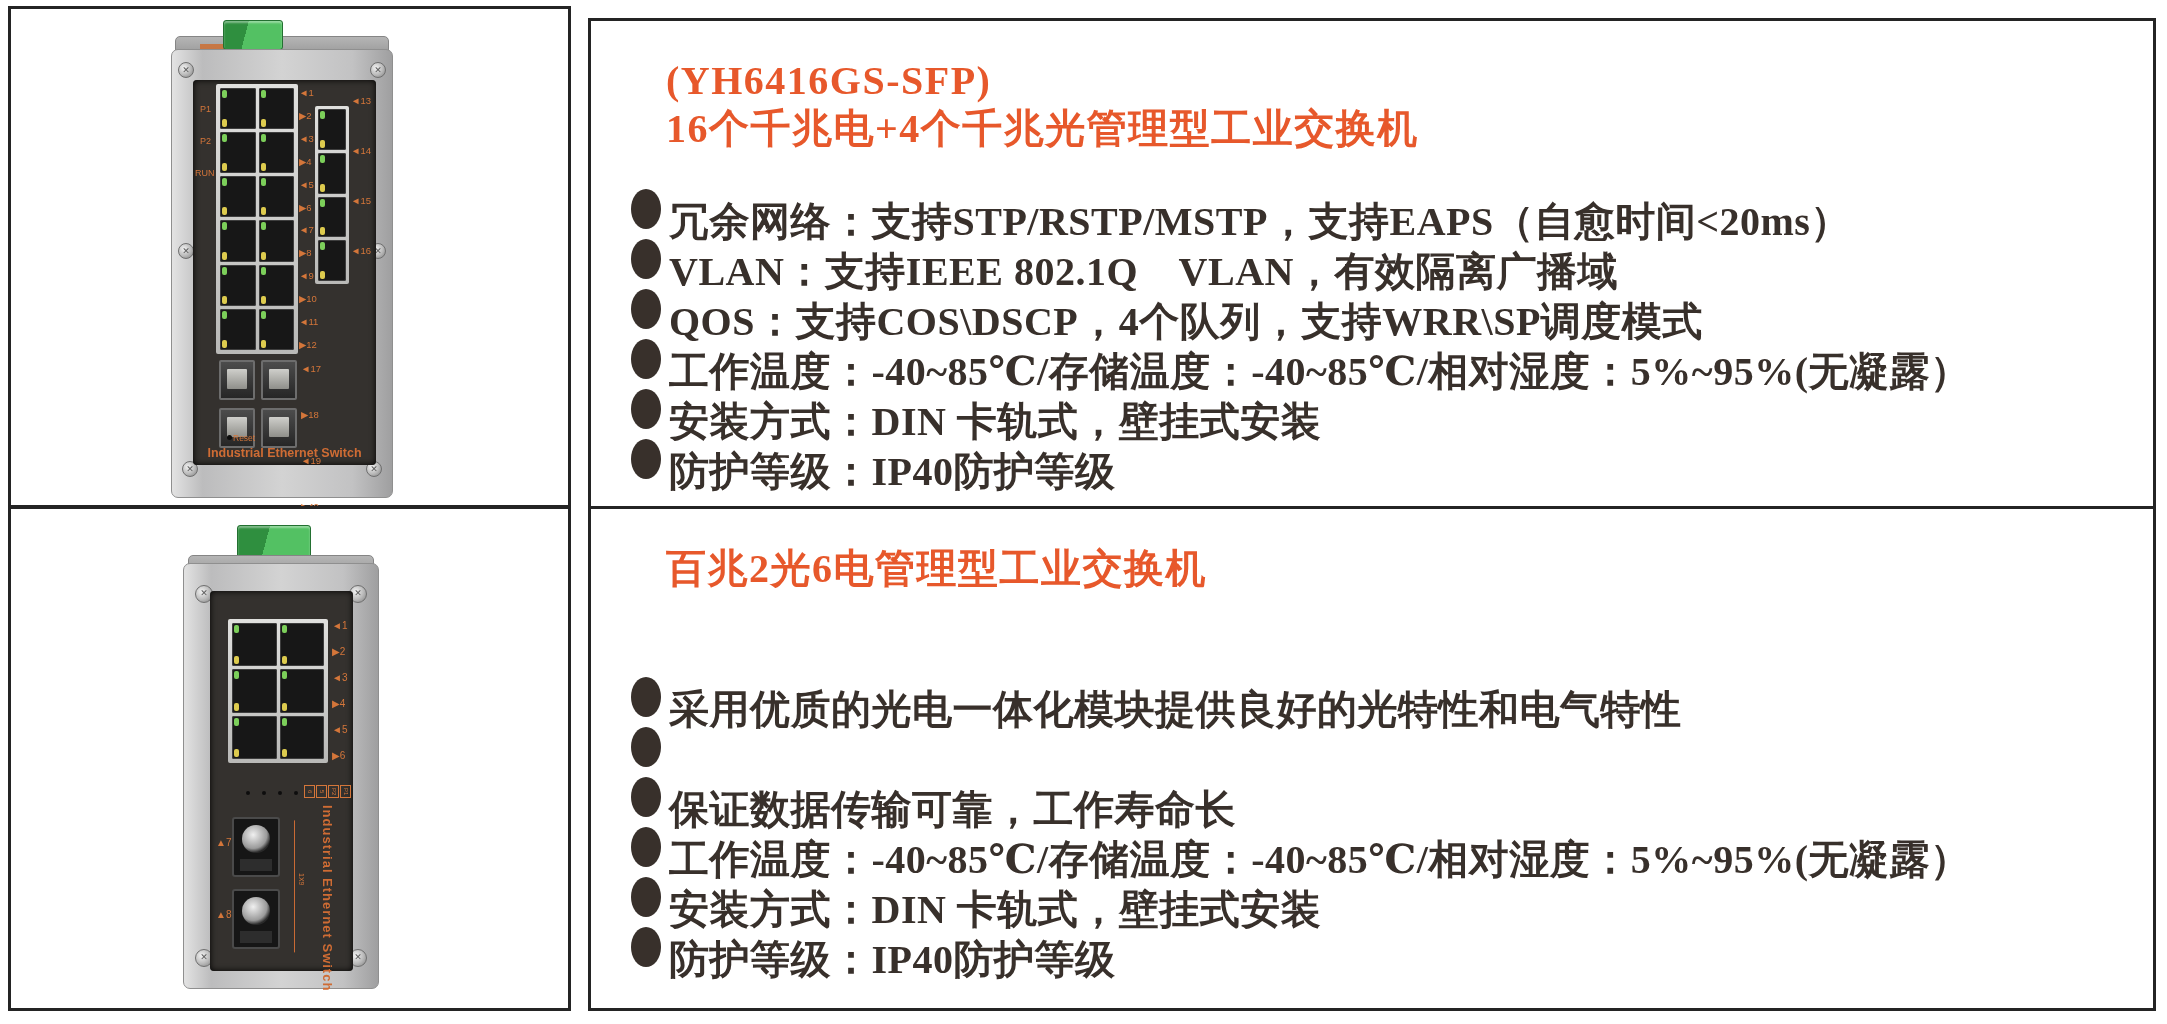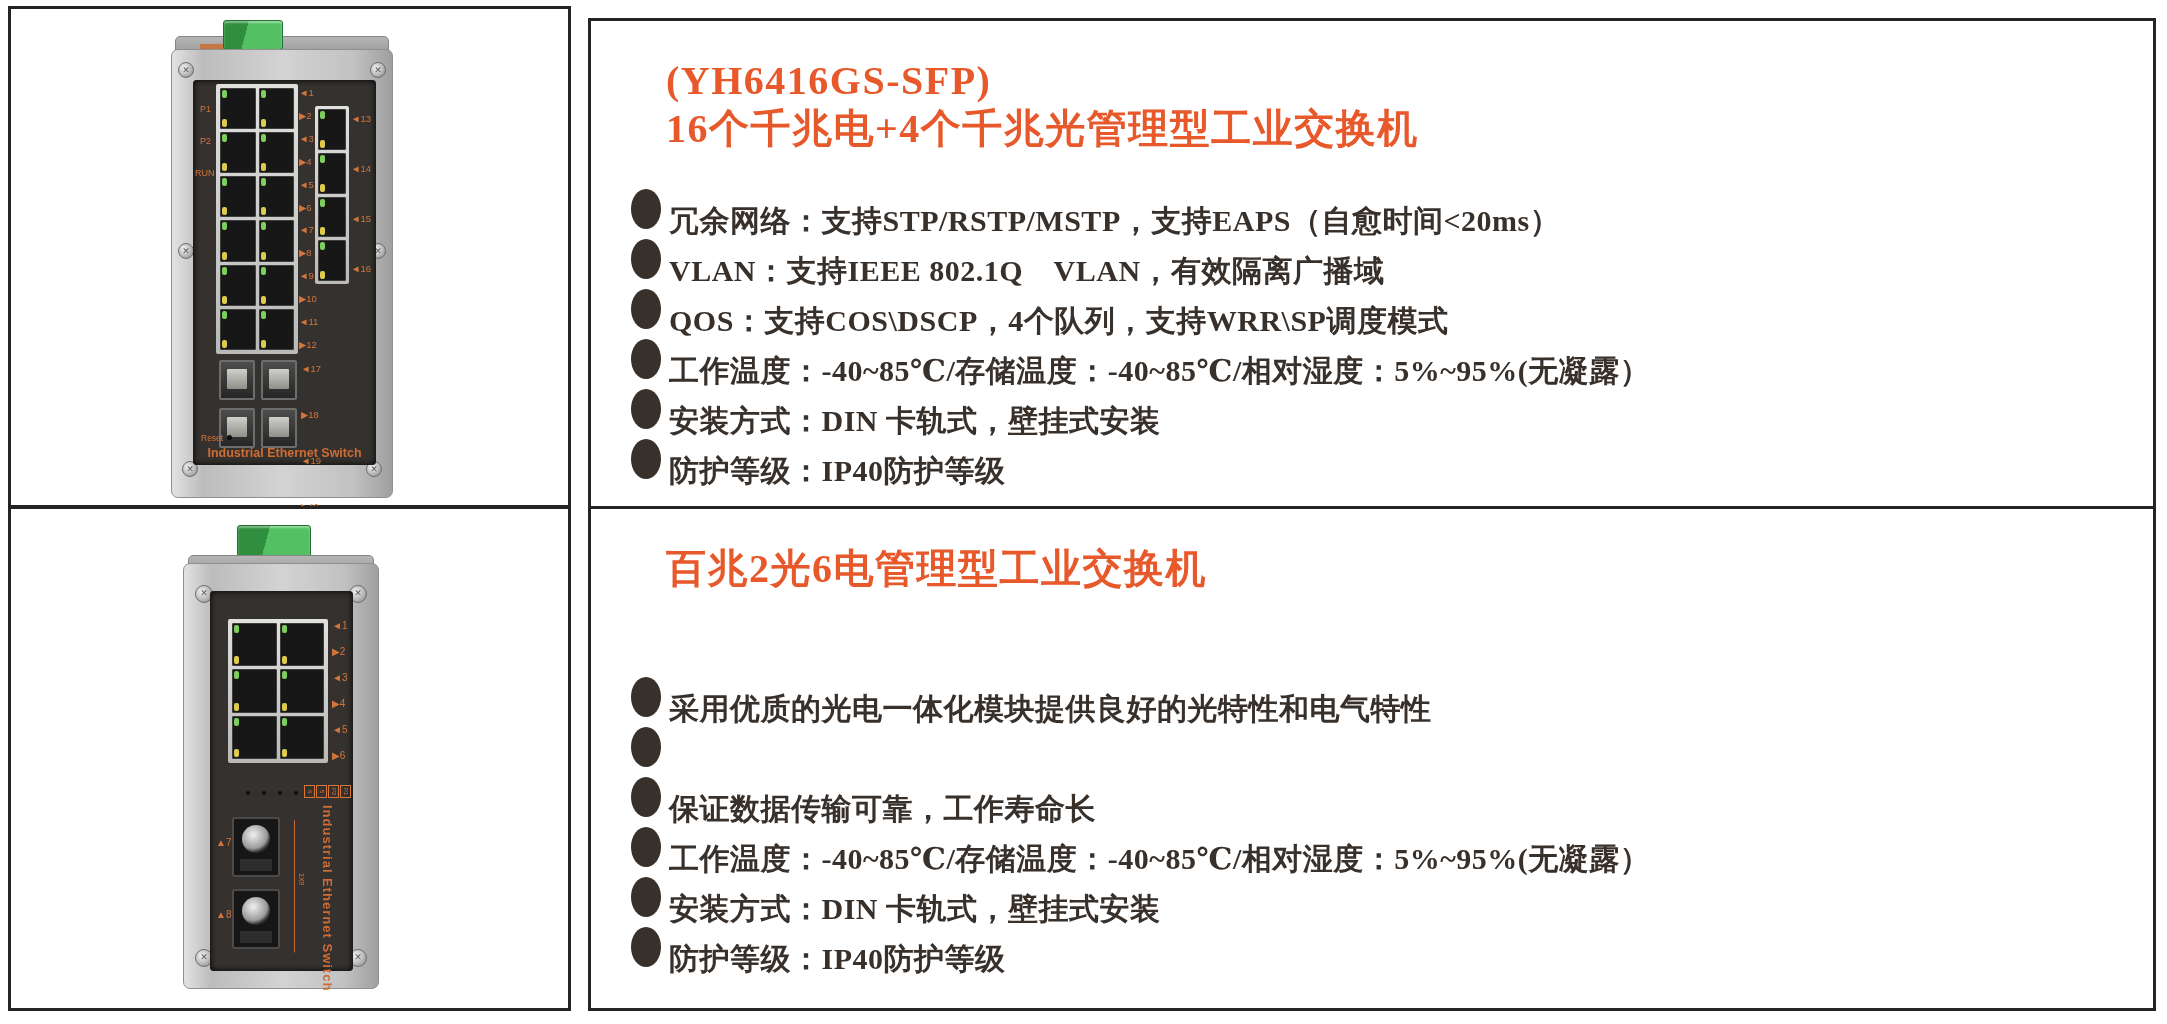--- a/index.html
+++ b/index.html
@@ -10,21 +10,21 @@
   #c-txt-1{left:588px;top:18px;width:1568px;height:502px;}
   #c-img-2{left:8px;top:506px;width:563px;height:505px;}
   #c-txt-2{left:588px;top:506px;width:1568px;height:505px;}
 
   
   .title{position:absolute;left:75px;top:36px;color:var(--c-accent,#e7582b);
          font-weight:bold;font-size:40px;line-height:48px;letter-spacing:1.5px;white-space:nowrap;}
   .features{position:absolute;left:40px;top:163px;margin:0;padding:0;list-style:none;}
   .features li{height:50px;display:flex;align-items:center;gap:8px;}
   .blt{flex:0 0 auto;width:30px;height:40px;border-radius:50%;background:var(--c-ink,#38302b);}
-  .ftx{font-size:30px;font-weight:bold;color:var(--c-ink,#38302b);white-space:nowrap;letter-spacing:0.5px;margin-top:24px;}
+  .ftx{font-size:40px;font-weight:bold;color:var(--c-ink,#38302b);white-space:nowrap;letter-spacing:0.5px;margin-top:24px;}
 
   
   .sw{position:absolute;}
   .screw{position:absolute;width:16px;height:16px;border-radius:50%;
          background:radial-gradient(circle at 35% 35%,#f2f2f2,#b9b9b9 55%,#7e7e7e);
          border:1px solid #6f6f6f;box-sizing:border-box;font-size:9px;line-height:14px;
          text-align:center;color:#5a5a5a;}
   .screw::after{content:"✕";}
   .tblock{position:absolute;border-radius:3px;
           background:linear-gradient(105deg,#2f8f3f 0 38%,#53c163 38%);
@@ -45,21 +45,21 @@
   .p::after{content:"";position:absolute;left:2px;bottom:2px;width:5px;height:8px;border-radius:2px;
             background:var(--c-ledy,#ddcb4e);}
   .lblcol{position:absolute;display:flex;flex-direction:column;justify-content:space-between;}
   .lblcol span{color:var(--c-orange,#d4763a);font-size:9.5px;line-height:10px;
                font-family:"Liberation Sans",sans-serif;white-space:nowrap;}
   .sfp{position:absolute;width:36px;height:40px;border:2px solid #6d6d6d;box-sizing:border-box;
        background:linear-gradient(180deg,#4c4c4c,#262626);border-radius:2px;}
   .sfp::after{content:"";position:absolute;left:6px;top:7px;right:6px;bottom:9px;
               background:linear-gradient(180deg,#cfcfcb,#8f8f8a);border-radius:1px;}
   .reset{position:absolute;color:var(--c-orange,#d4763a);font-size:8.5px;
-         font-family:"Liberation Sans",sans-serif;}
+         font-family:"Liberation Sans",sans-serif;margin-left:32px;}
   .rdot{position:absolute;width:5px;height:5px;border-radius:50%;background:#0c0c0c;}
   .brand{position:absolute;left:0;right:0;text-align:center;color:#cf6c34;font-size:12.5px;
          font-weight:bold;font-family:"Liberation Sans",sans-serif;white-space:nowrap;}
   .scport{position:absolute;width:48px;height:60px;background:#161616;border:2px solid #4a4a4a;
           box-sizing:border-box;border-radius:3px;}
   .scport::before{content:"";position:absolute;left:8px;top:6px;width:28px;height:28px;border-radius:50%;
                   background:radial-gradient(circle at 40% 35%,#f0f0f0,#9a9a9a 55%,#2a2a2a 72%);}
   .scport::after{content:"";position:absolute;left:6px;bottom:4px;right:6px;height:12px;background:#2d2d2d;}
   .fl{position:absolute;color:var(--c-orange,#d4763a);font-size:10px;font-family:"Liberation Sans",sans-serif;}
   .minitable{position:absolute;display:flex;gap:1px;}
@@ -126,21 +126,21 @@
           <span>◄11</span>
           <span>▶12</span>
         </div>
 
         <div class="pblock" style="left:122px;top:26px;width:34px;height:178px;grid-template-rows:repeat(4,1fr);gap:3px;padding:3px;">
           <div class="p"></div>
           <div class="p"></div>
           <div class="p"></div>
           <div class="p"></div>
         </div>
-        <div class="lblcol" style="left:158px;top:34px;height:160px;">
+        <div class="lblcol" style="left:158px;top:16px;height:160px;">
           <span>◄13</span>
           <span>◄14</span>
           <span>◄15</span>
           <span>◄16</span>
         </div>
 
         <div class="sfp" style="left:26px;top:280px;"></div>
         <div class="sfp" style="left:68px;top:280px;"></div>
         <div class="sfp" style="left:26px;top:328px;"></div>
         <div class="sfp" style="left:68px;top:328px;"></div>

